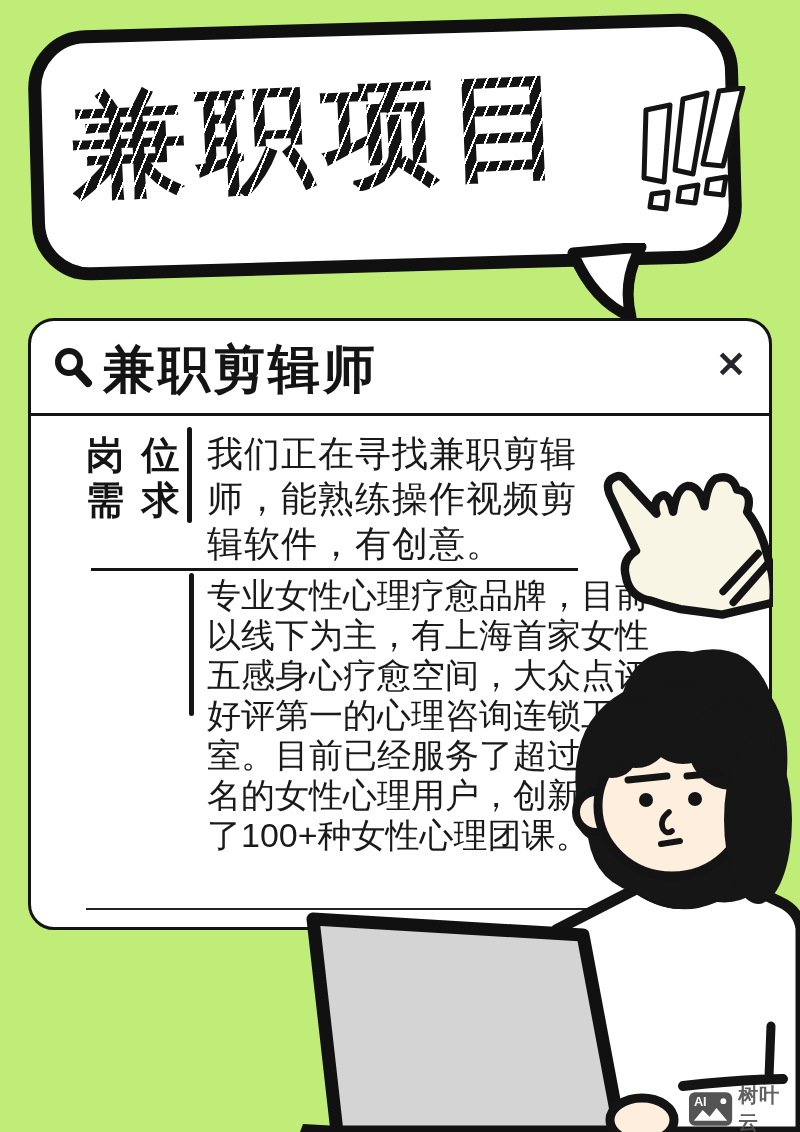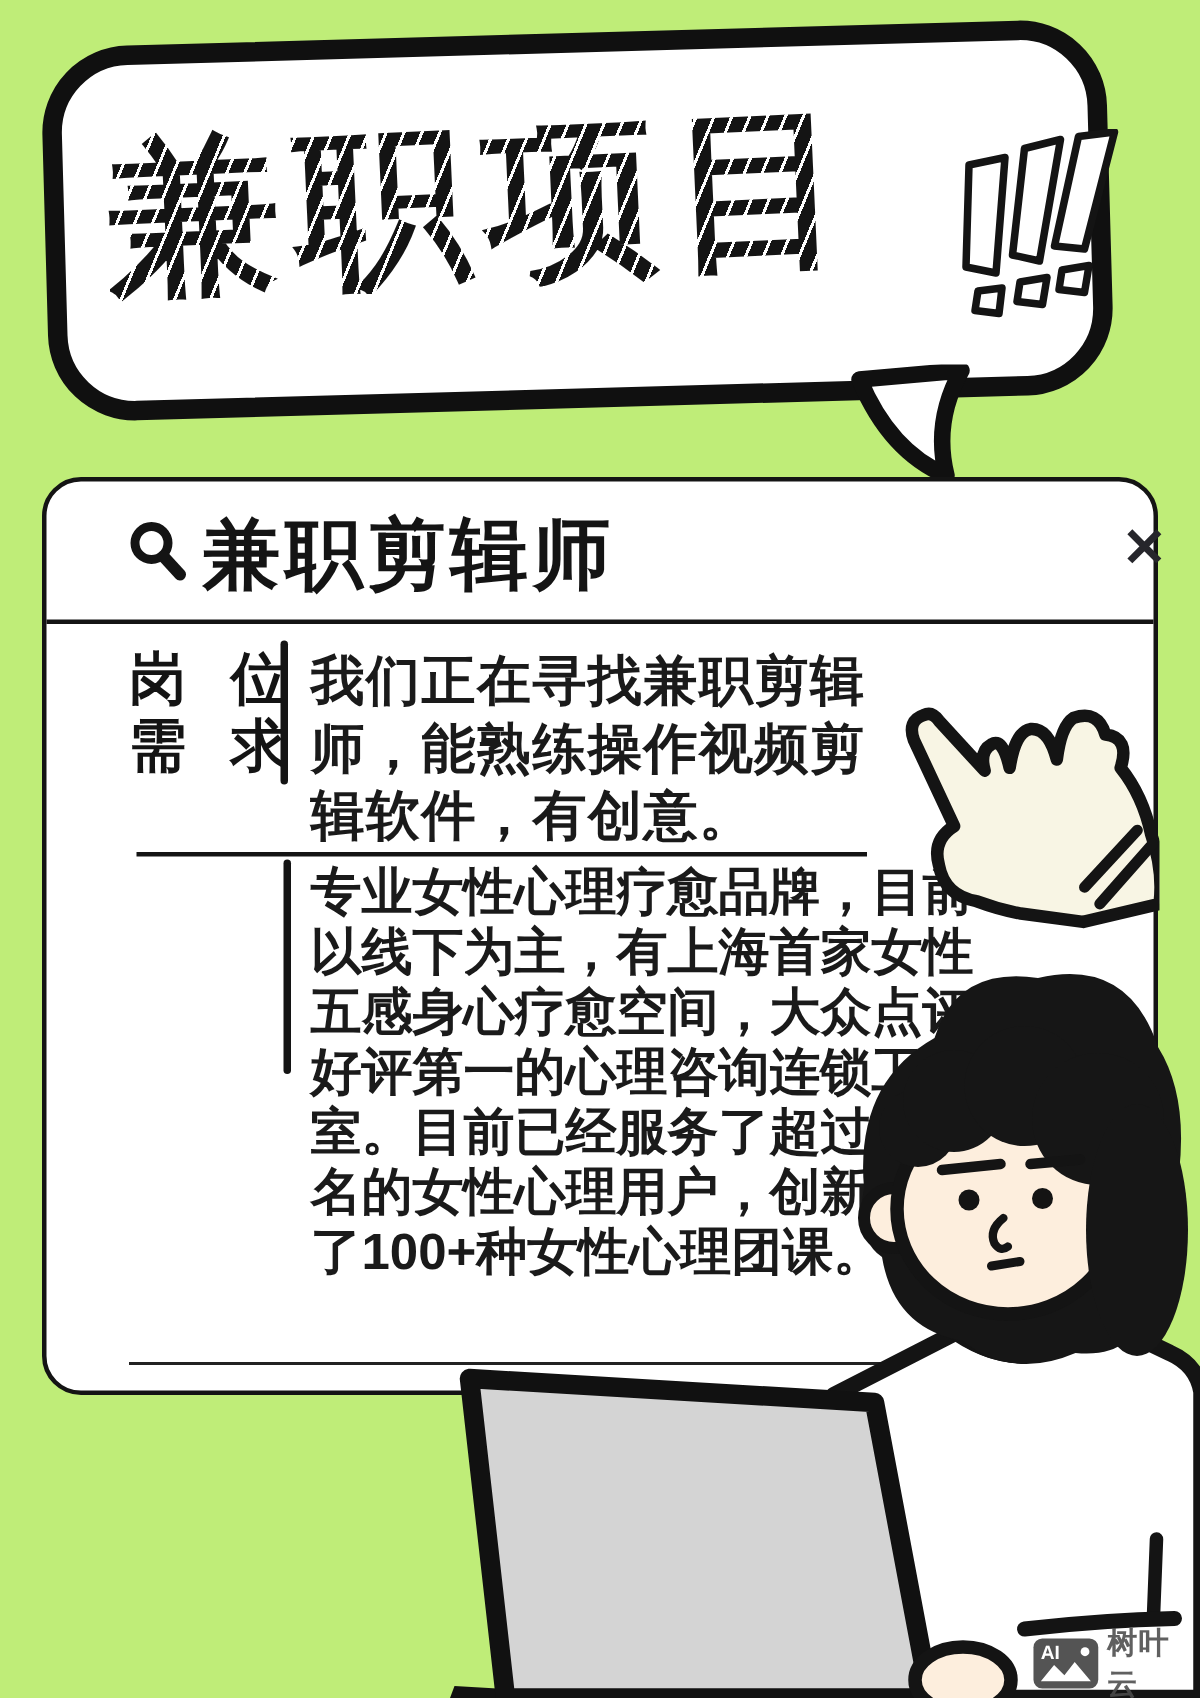--- a/index.html
+++ b/index.html
@@ -27,44 +27,44 @@
     }
   }
   .excl{position:absolute;left:630px;top:86px;}
   .tail{position:absolute;left:545px;top:243px;}
   
   .card{
     position:absolute;left:28px;top:318px;width:744px;height:612px;
     background:#ffffff;border:3px solid #141414;border-radius:26px;
     box-sizing:border-box;
   }
-  .card-header{position:absolute;left:0;top:0;width:100%;height:118px;margin-left:32px;}
+  .card-header{position:absolute;left:0;top:0;width:100%;height:118px;}
   .search-icon{position:absolute;left:22px;top:26px;}
   .card-title{
     position:absolute;left:72px;top:14px;
     font-size:52px;font-weight:900;letter-spacing:3px;color:#141414;white-space:nowrap;
   }
   .close-btn{
     position:absolute;right:16px;top:22px;width:44px;height:44px;
     font-size:36px;font-weight:700;color:#26262b;
     display:flex;align-items:center;justify-content:center;cursor:pointer;
   }
   .header-divider{position:absolute;left:0;top:92px;width:100%;height:3px;background:#141414;}
   .sec-label{
     position:absolute;left:55px;width:120px;
     font-size:38px;font-weight:900;line-height:45px;word-spacing:7px;
     white-space:pre-line;color:#141414;
   }
   .vbar{position:absolute;width:5px;background:#141414;border-radius:3px;}
   .sec-body{
     position:absolute;left:176px;width:520px;
-    font-size:36px;font-weight:700;line-height:45px;letter-spacing:1px;
+    font-size:36px;font-weight:400;line-height:45px;letter-spacing:1px;
     white-space:pre-line;color:#1a1a1a;
   }
-  .label-1{top:112px;font-family:Liberation Mono, monospace;}
+  .label-1{top:112px;}
   .bar-1{left:156px;top:106px;height:96px;}
   .body-1{top:110px;}
   .sec-divider{position:absolute;left:60px;top:247px;width:487px;height:3px;background:#141414;}
   .label-2{top:256px;}
   .bar-2{left:158px;top:252px;height:143px;}
   .body-2{top:254px;font-size:34px;line-height:40px;letter-spacing:0;}
   .bottom-divider{position:absolute;left:55px;top:587px;width:517px;height:2px;background:#222;}
   
   .hand-pointer{position:absolute;left:588px;top:448px;}
   .character{position:absolute;left:520px;top:630px;}

